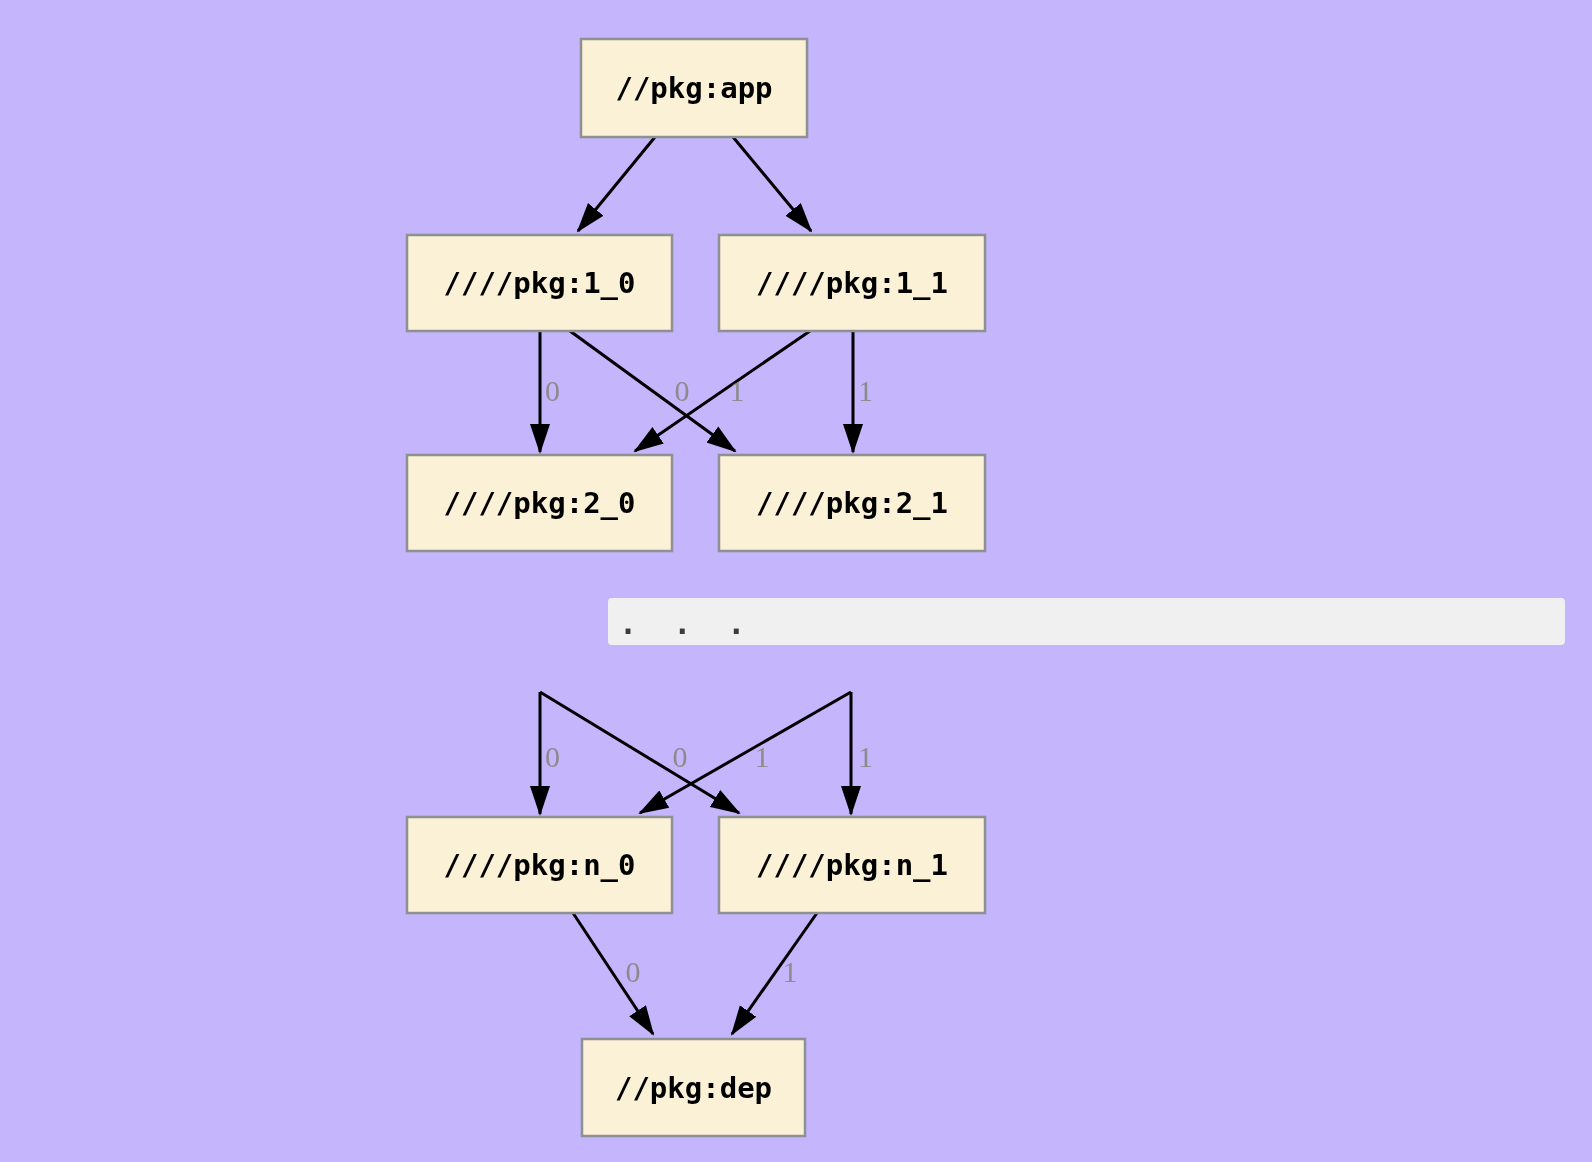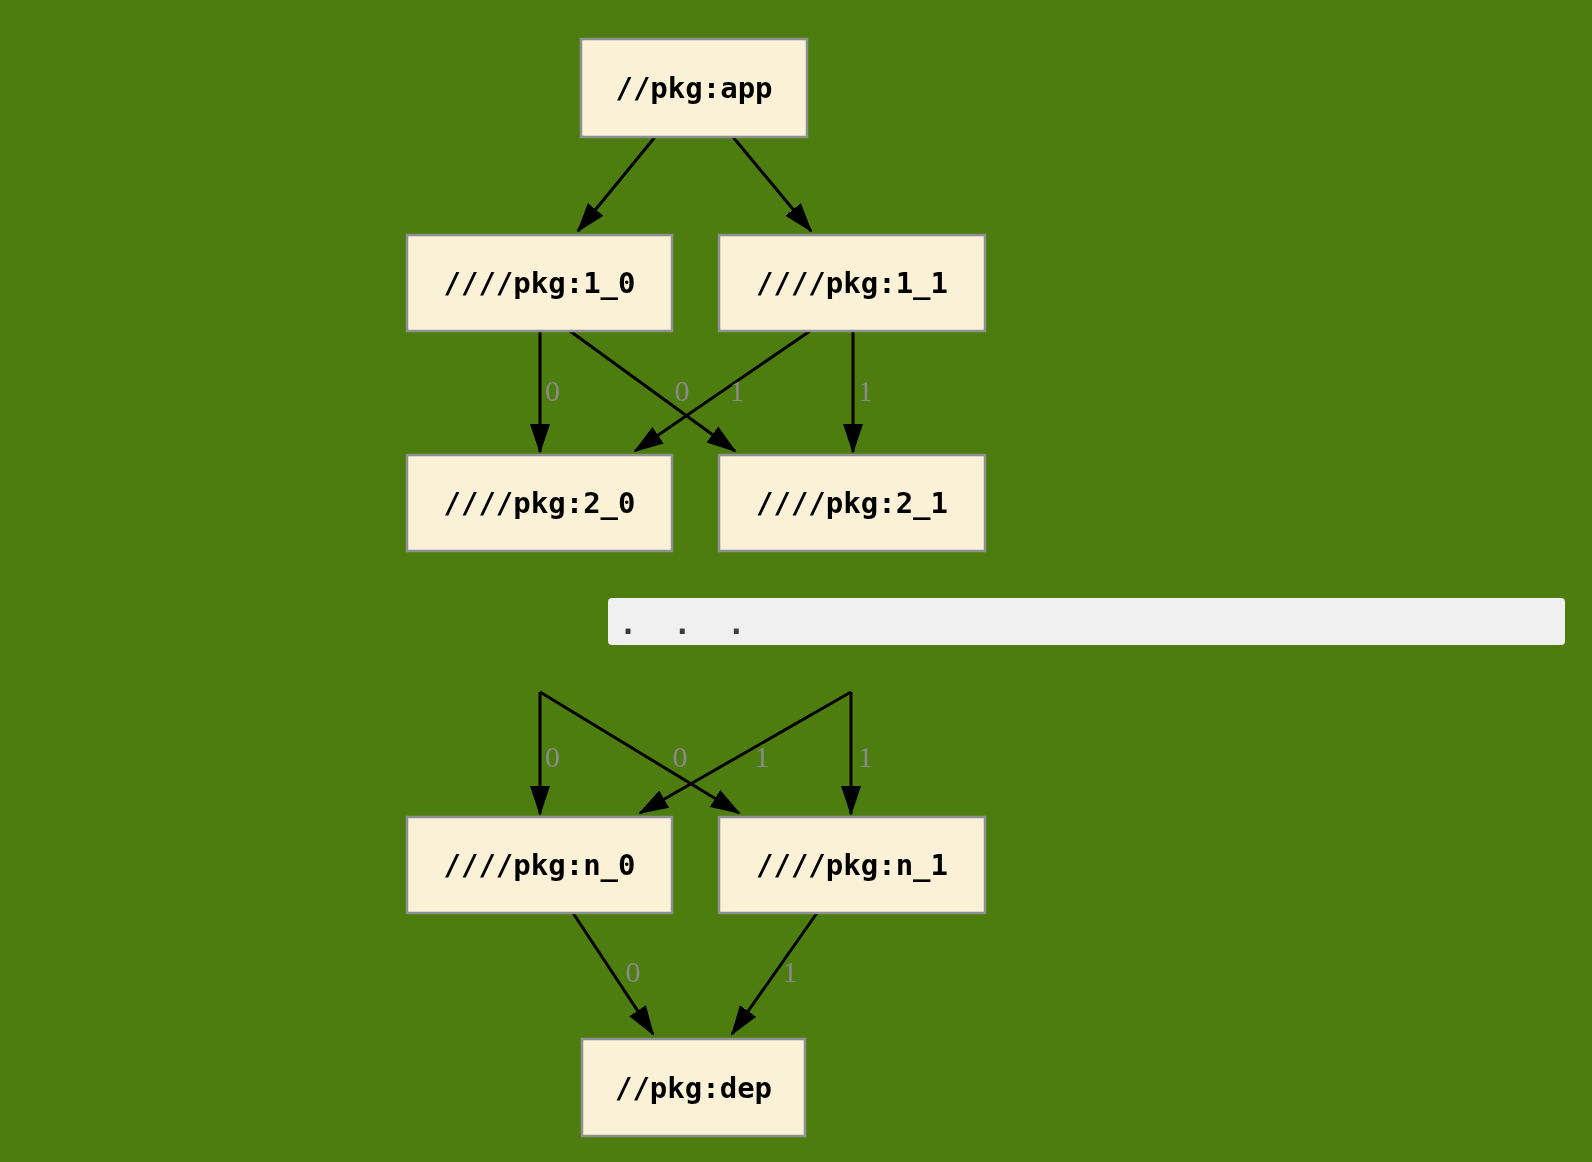--- a/index.html
+++ b/index.html
@@ -5,21 +5,21 @@
   html, body {
     margin: 0;
     padding: 0;
     background: #ffffff;
     font-family: "Liberation Sans", sans-serif;
   }
   .page {
     position: relative;
     width: 1592px;
     height: 1162px;
-    background: #4d7c0f;
+    background: #c4b5fd;
     overflow: hidden;
   }
   #graph-svg {
     position: absolute;
     left: 0;
     top: 0;
   }
   .node-label {
     font-family: "DejaVu Sans Mono", "Liberation Mono", monospace;
     font-weight: bold;

